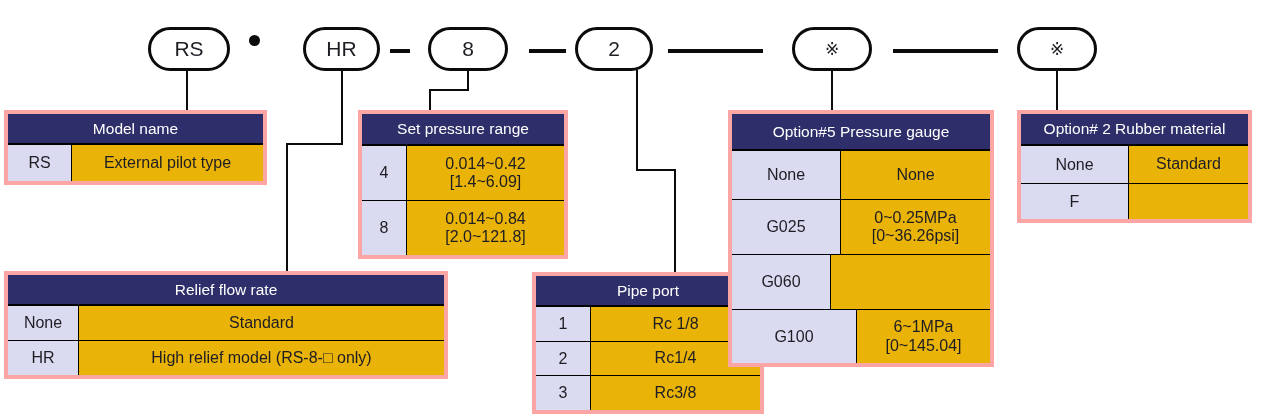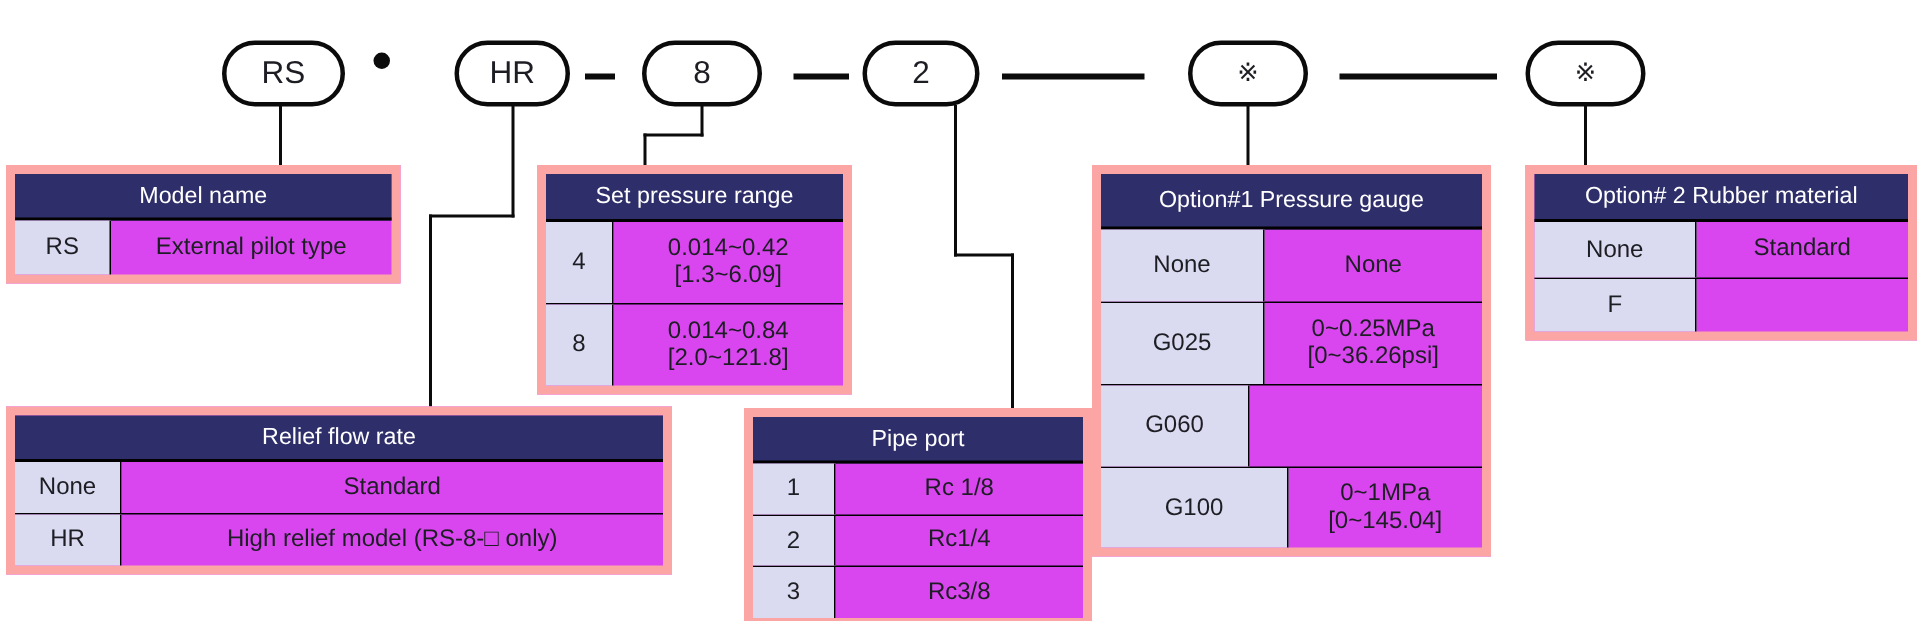--- a/index.html
+++ b/index.html
@@ -38,22 +38,22 @@
     position: absolute;
     height: 4px;
     background: #0b0b0b;
   }
   .line {
     position: absolute;
     background: #0b0b0b;
   }
   .tbl {
     position: absolute;
-    border: 6px solid #fca5a5;
-    background: #d946ef;
+    border: 4px solid #fca5a5;
+    background: #eab308;
   }
   .tbl-hdr {
     background: var(--navy, #2e2e6a);
     color: var(--hdrtext, #ffffff);
     border-bottom: 2px solid #000000;
     display: flex;
     align-items: center;
     justify-content: center;
     font-size: 15.5px;
   }
@@ -120,21 +120,21 @@
       <div class="val">External pilot type</div>
     </div>
   </div>
 
   <div class="tbl" style="left:358px;top:110px;width:210px">
     <div class="tbl-hdr" style="height:32px">Set pressure range</div>
     <div class="row" style="height:54px">
       <div class="code" style="width:45px">4</div>
       <div class="val">
         <span>0.014~0.42</span>
-        <span>[1.3~6.09]</span>
+        <span>[1.4~6.09]</span>
       </div>
     </div>
     <div class="row" style="height:55px">
       <div class="code" style="width:45px">8</div>
       <div class="val">
         <span>0.014~0.84</span>
         <span>[2.0~121.8]</span>
       </div>
     </div>
   </div>
@@ -144,64 +144,64 @@
     <div class="row" style="height:34px">
       <div class="code" style="width:71px">None</div>
       <div class="val">Standard</div>
     </div>
     <div class="row" style="height:35px">
       <div class="code" style="width:71px">HR</div>
       <div class="val">High relief model (RS-8-□ only)</div>
     </div>
   </div>
 
-  <div class="tbl" style="left:496px;top:272px;width:232px">
+  <div class="tbl" style="left:532px;top:272px;width:232px">
     <div class="tbl-hdr" style="height:31px">Pipe port</div>
     <div class="row" style="height:34px">
       <div class="code" style="width:55px">1</div>
       <div class="val">Rc 1/8</div>
     </div>
     <div class="row" style="height:34px">
       <div class="code" style="width:55px">2</div>
       <div class="val">Rc1/4</div>
     </div>
     <div class="row" style="height:35px">
       <div class="code" style="width:55px">3</div>
       <div class="val">Rc3/8</div>
     </div>
   </div>
 
   <div class="tbl" style="left:728px;top:110px;width:266px">
-    <div class="tbl-hdr" style="height:37px">Option#1 Pressure gauge</div>
+    <div class="tbl-hdr" style="height:37px">Option#5 Pressure gauge</div>
     <div class="row" style="height:48px">
       <div class="code" style="width:109px">None</div>
       <div class="val">
         <span>None</span>
       </div>
     </div>
     <div class="row" style="height:55px">
       <div class="code" style="width:109px">G025</div>
       <div class="val">
         <span>0~0.25MPa</span>
         <span>[0~36.26psi]</span>
       </div>
     </div>
     <div class="row" style="height:55px">
       <div class="code" style="width:99px">G060</div>
     </div>
     <div class="row" style="height:54px">
       <div class="code" style="width:125px">G100</div>
       <div class="val">
-        <span>0~1MPa</span>
+        <span>6~1MPa</span>
         <span>[0~145.04]</span>
       </div>
     </div>
   </div>
 
-  <div class="tbl" style="left:1017px;top:110px;width:261px">
+  <div class="tbl" style="left:1017px;top:110px;width:235px">
     <div class="tbl-hdr" style="height:32px">Option# 2 Rubber material</div>
     <div class="row" style="height:37px">
       <div class="code" style="width:108px">None</div>
       <div class="val">Standard</div>
     </div>
     <div class="row" style="height:36px">
       <div class="code" style="width:108px">F</div>
     </div>
   </div>
 

